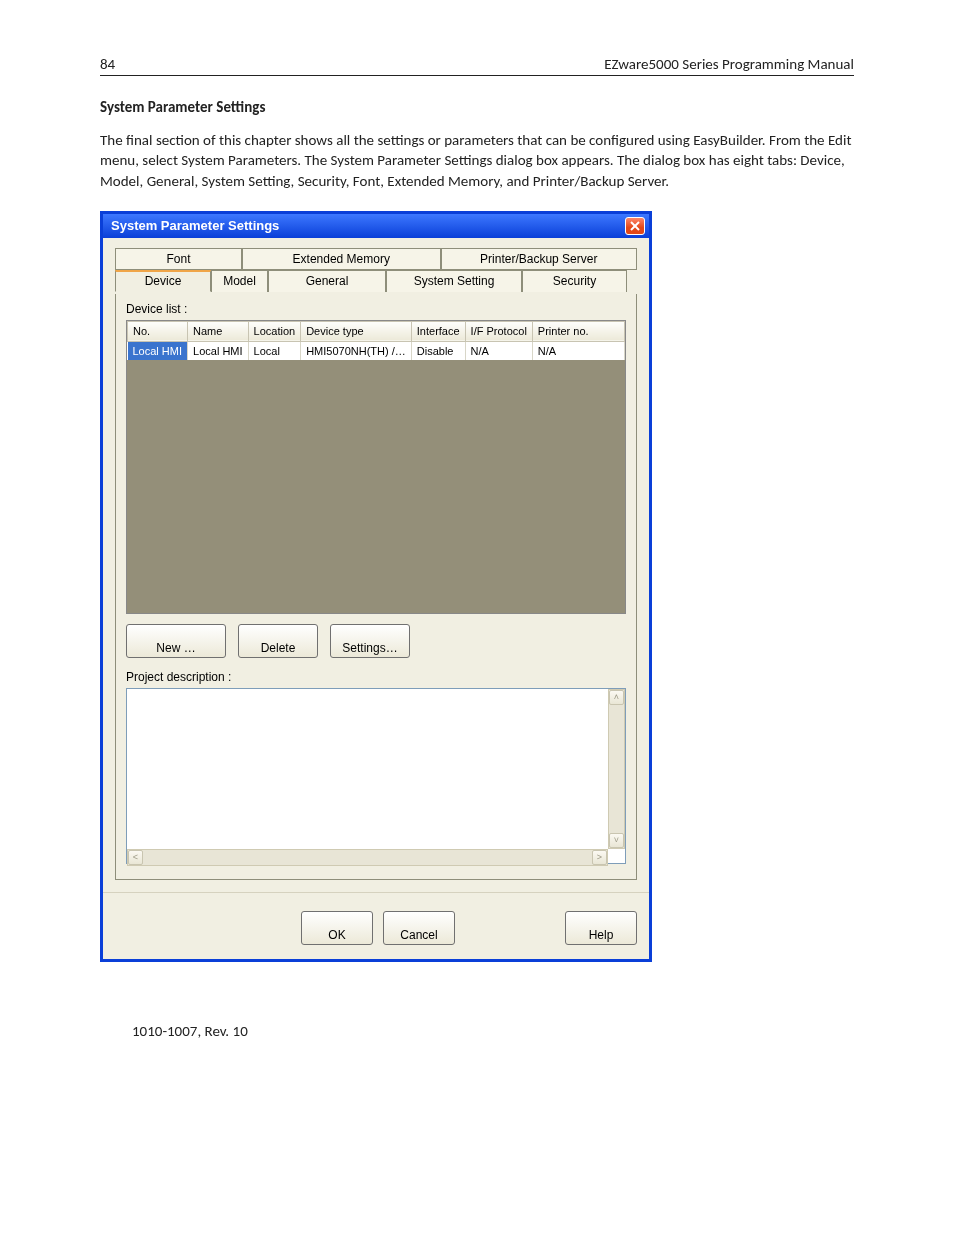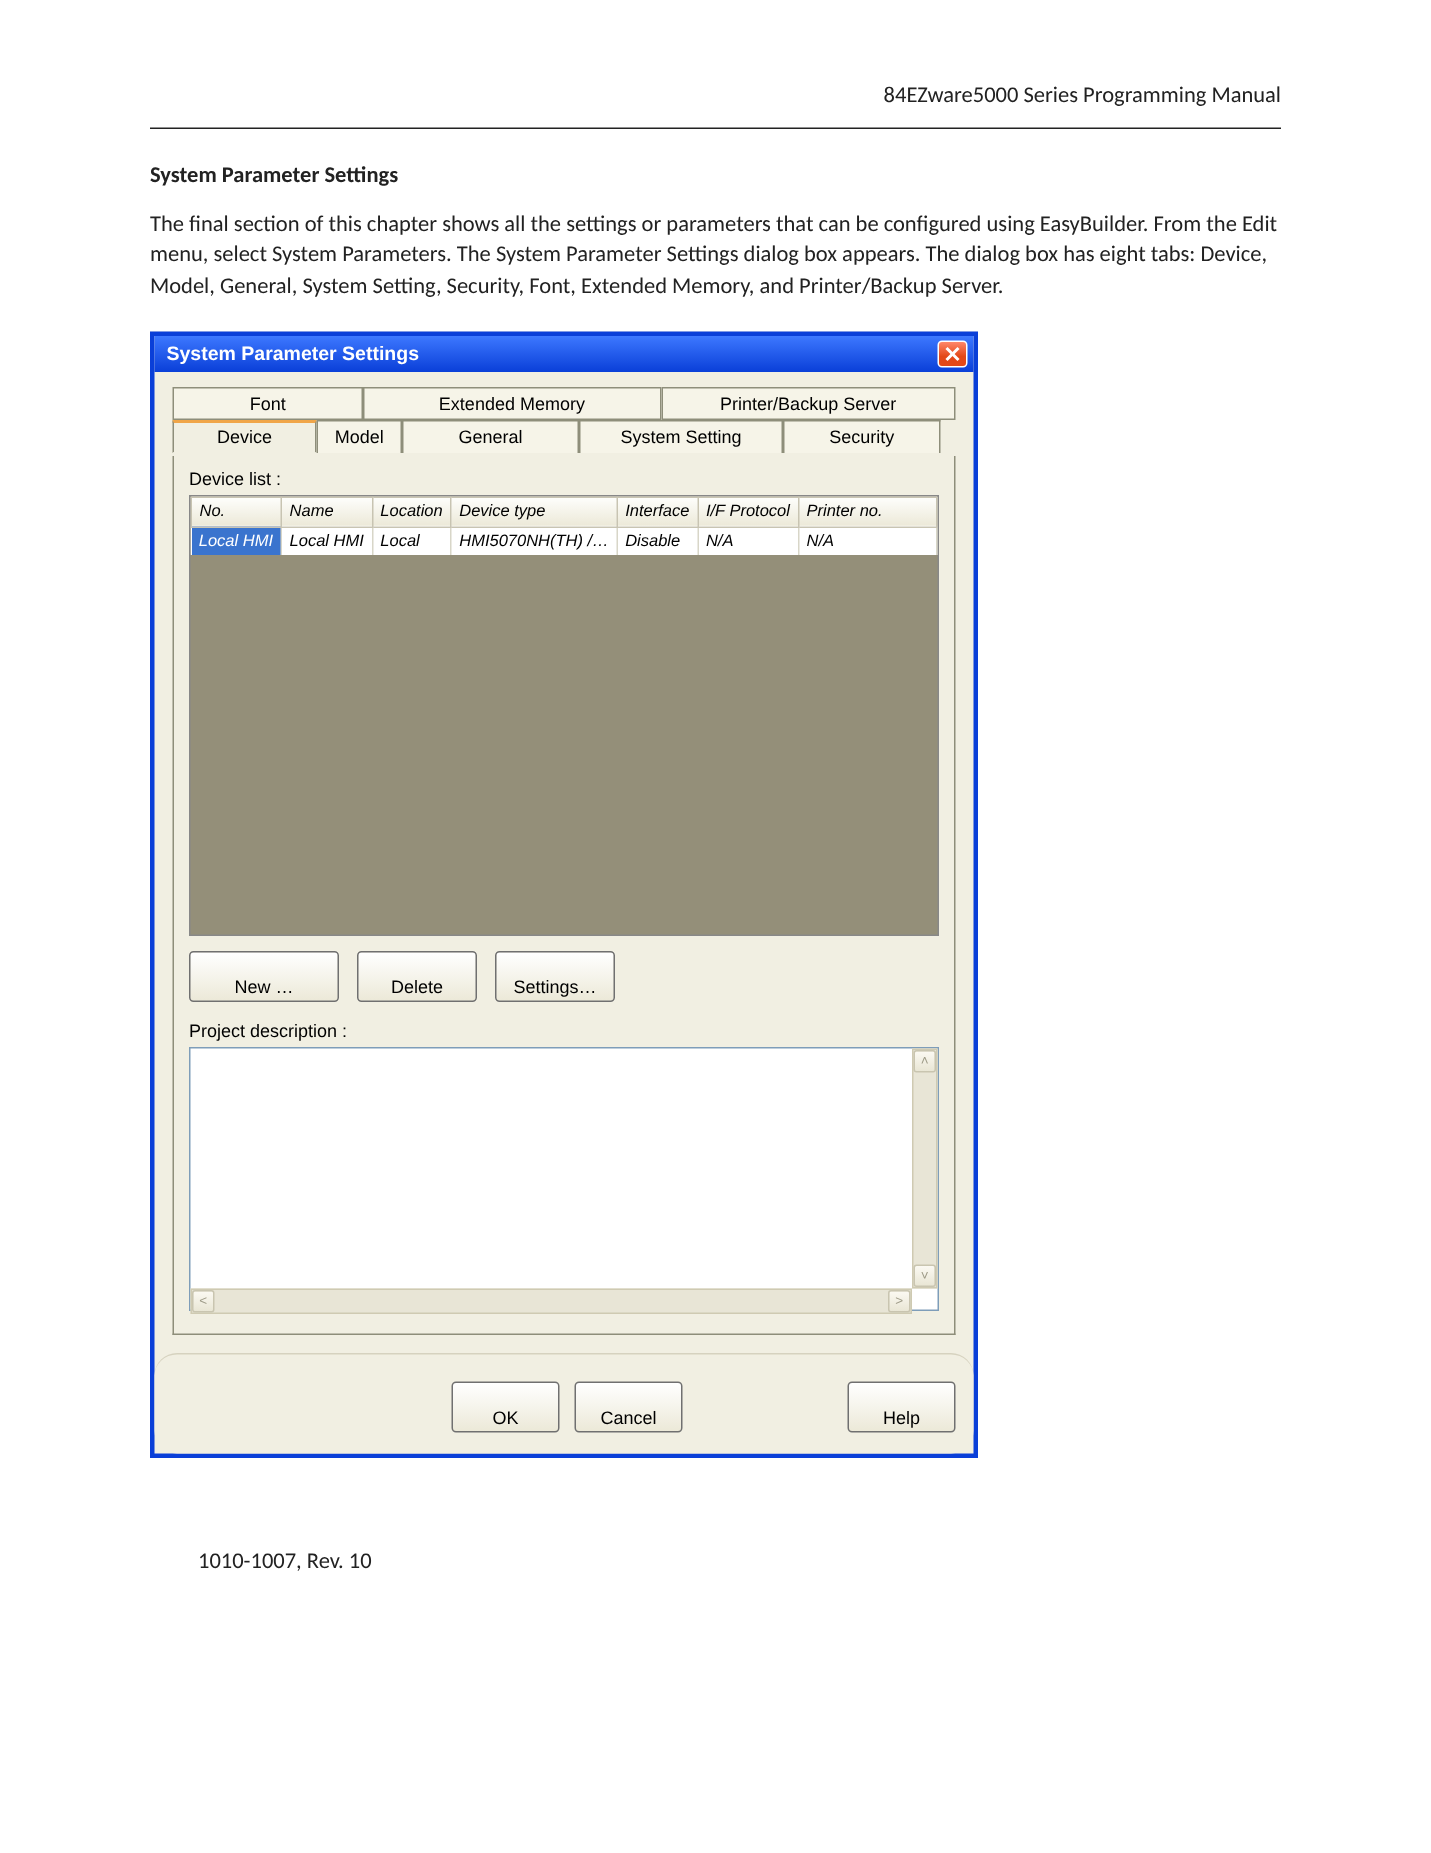--- a/index.html
+++ b/index.html
@@ -9,24 +9,24 @@
     font-size: 15px;
     color: #222;
     background: #fff;
     width: 954px;
   }
   .page {
     padding: 55px 100px 50px 100px;
   }
   .runhead {
     display: flex;
-    justify-content: flex-end;
+    justify-content: space-between;
     font-size: 15px;
     border-bottom: 1.5px solid #222;
-    padding-bottom: 12px;
+    padding-bottom: 2px;
     margin-bottom: 22px;
   }
   .section-title {
     font-weight: bold;
     margin-bottom: 14px;
   }
   .body-text {
     line-height: 1.35;
     margin-bottom: 20px;
   }
@@ -141,21 +141,21 @@
   .sel {
     background: #3a74ce;
     color: #fff;
   }
   .tablewrap {
     background: #948f79;
     height: 294px;
     border: 1px solid #888;
     overflow: hidden;
   }
-  .tablewrap table.device { border: none; font-style: italic; }
+  .tablewrap table.device { border: none; }
 
   
   .btn {
     height: 22px;
     background: linear-gradient(to bottom,#ffffff,#ece9d8);
     border: 1px solid #707070;
     border-radius: 3px;
     font-size: 12px;
     font-family: Tahoma, Arial, sans-serif;
     padding: 16px 10px;
@@ -203,21 +203,20 @@
     color:#9e9b88; font-size:9px; cursor:pointer;
   }
 
   .footer-btns {
     display: flex;
     justify-content: flex-end;
     gap: 10px;
     padding: 18px 12px 14px 12px;
     background: #f1efe2;
     border-top: 1px solid #d6d2bf;
-    border-radius: 15px;
   }
   .footer-btns .btn { min-width: 72px; }
   .footer-btns .spacer { flex: 0 0 90px; }
 
   .doc-footer {
     font-size: 15px;
     margin-top: 40px;
     margin-left: 32px;
   }
 </style>

